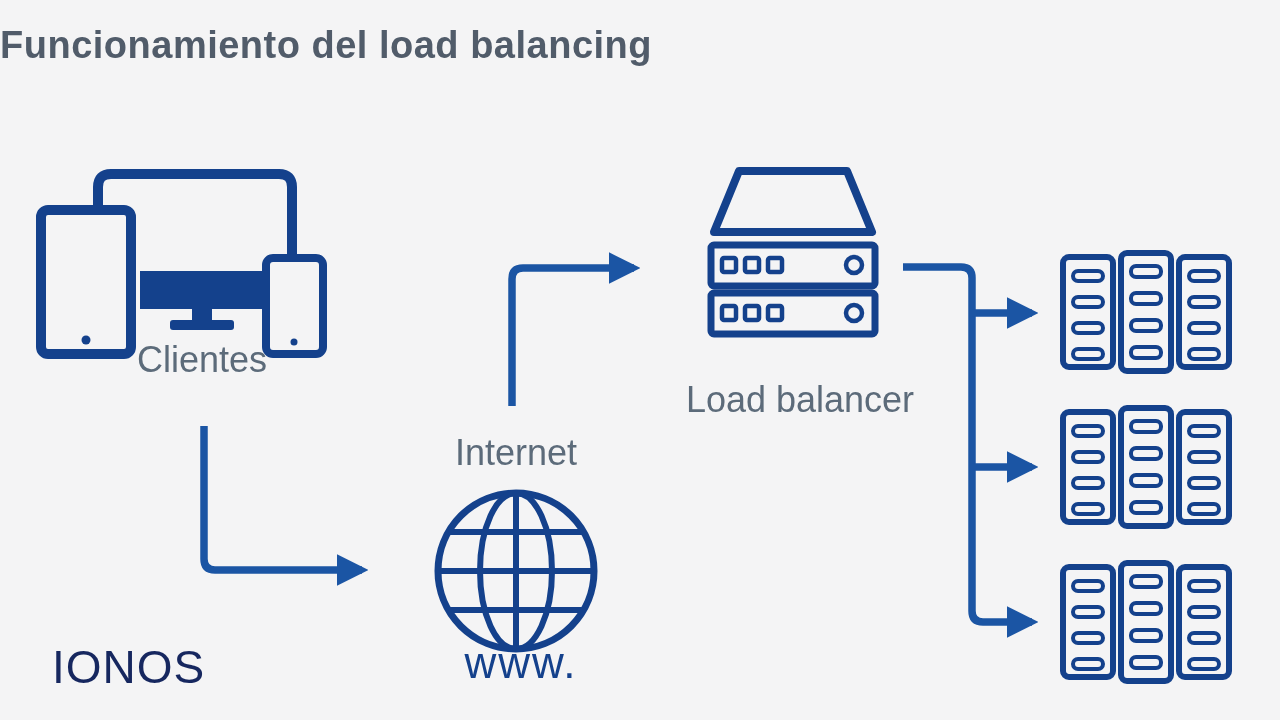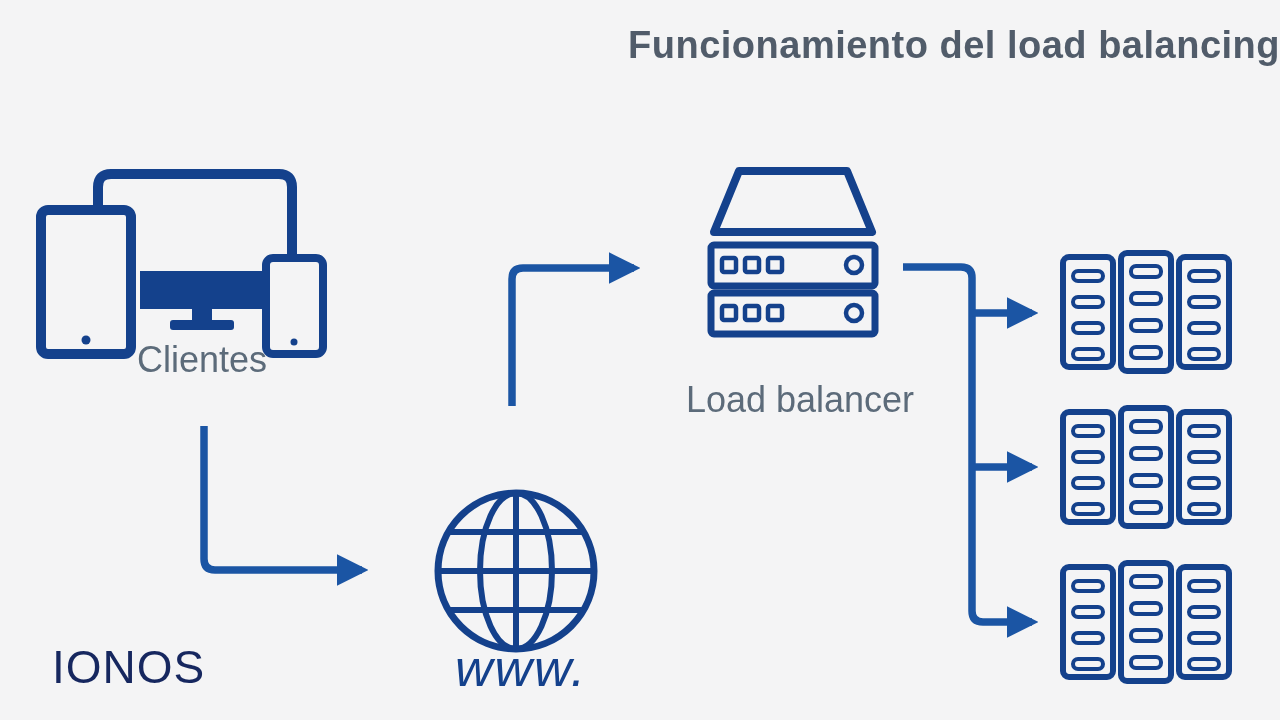--- a/index.html
+++ b/index.html
@@ -6,30 +6,30 @@
     --background:#f4f4f5;
     --icon-blue:#14418c;
     --arrow-blue:#1b55a4;
     --title-gray:#515c6a;
     --label-gray:#5c6b7a;
     --logo-navy:#16275f;
   }
   html,body{margin:0;padding:0;}
   body{font-family:"Liberation Sans","DejaVu Sans",sans-serif;background:#fff;}
   .page{position:relative;width:1280px;height:720px;background:var(--background);overflow:hidden;}
-  .title{position:absolute;top:24px;left:0;width:100%;margin:0;text-align:right;
+  .title{position:absolute;top:24px;left:0;width:100%;margin:0;text-align:left;
          font-size:38px;font-weight:bold;color:var(--title-gray);letter-spacing:.5px;}
   .diagram-svg{position:absolute;top:0;left:0;width:1280px;height:720px;}
   .label{position:absolute;font-size:36px;color:var(--label-gray);text-align:center;line-height:1.1;}
   .label-clients{left:62px;top:340px;width:280px;}
   .label-internet{left:396px;top:433px;width:240px;}
   .label-loadbalancer{left:650px;top:352px;width:300px;margin-top:28px;}
   .label-server{left:1042px;top:186px;width:210px;}
   .www{position:absolute;left:421px;top:638px;width:200px;text-align:center;
-       font-size:52px;color:var(--icon-blue);letter-spacing:2px;font-style:italic;}
+       font-size:44px;color:var(--icon-blue);letter-spacing:2px;}
   .logo{position:absolute;left:52px;top:640px;font-size:46px;font-weight:normal;
         color:var(--logo-navy);letter-spacing:1px;}
   
   .ln{stroke:var(--icon-blue);fill:none;}
   .fl{fill:var(--icon-blue);stroke:none;}
   .dev{stroke:var(--icon-blue);fill:var(--background);}
   .ar{stroke:var(--arrow-blue);fill:none;}
   #arrowhead path{fill:var(--arrow-blue);stroke:none;}
 </style>
 </head>
@@ -112,17 +112,18 @@
       <path class="ar" stroke-width="7.5" marker-end="url(#arrowhead)" d="M 972 313 L 1032 313"></path>
       <path class="ar" stroke-width="7.5" marker-end="url(#arrowhead)" d="M 972 467 L 1032 467"></path>
     </g>
 
     <use href="#server-group-def" x="1062" y="253"></use>
     <use href="#server-group-def" x="1062" y="408"></use>
     <use href="#server-group-def" x="1062" y="563"></use>
   </svg>
 
   <div class="label label-clients">Clientes</div>
+  <div class="label label-internet">Internet</div>
   <div class="www">www.</div>
   <div class="label label-loadbalancer">Load balancer</div>
   <div class="logo">IONOS</div>
 
 </div>
 
 </body></html>

